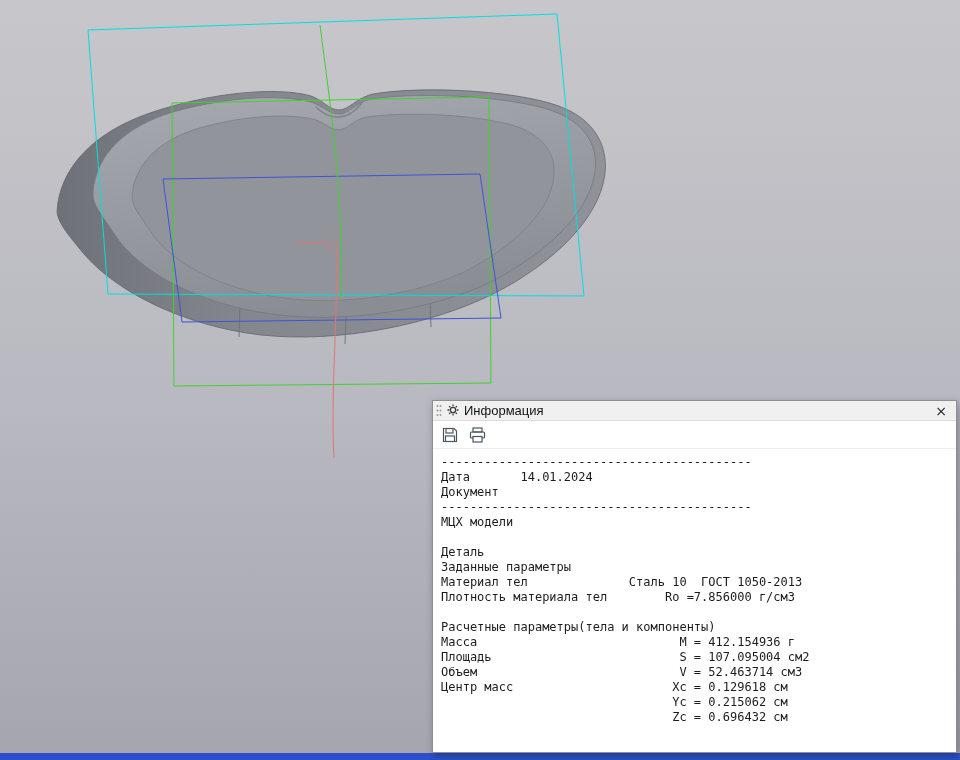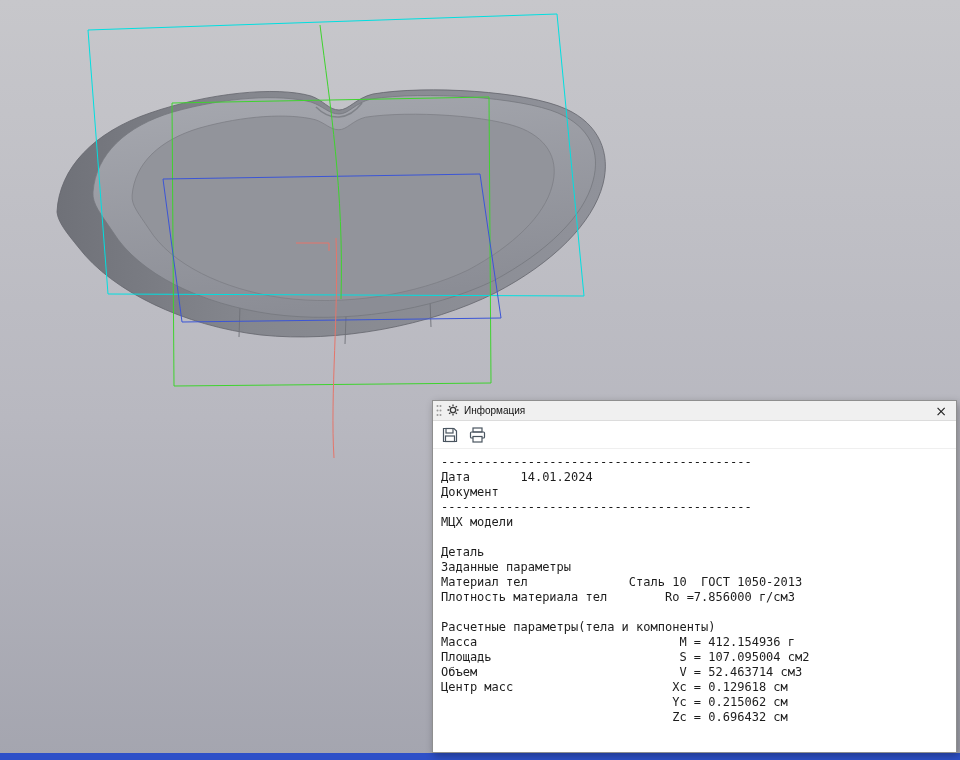--- a/index.html
+++ b/index.html
@@ -5,21 +5,21 @@
   html,body{margin:0;padding:0;}
   body{width:960px;height:760px;overflow:hidden;font-family:"Liberation Sans",sans-serif;}
   .screen{position:relative;width:960px;height:760px;overflow:hidden;
           background:linear-gradient(180deg,#c7c7cb 0%,#b8b8c0 55%,#a4a5af 100%);}
   .scene{position:absolute;left:0;top:0;}
   .info-window{position:absolute;left:432px;top:400px;width:525px;height:353px;
                background:#ffffff;border:1px solid #8f8f8f;box-sizing:border-box;
                box-shadow:2px 3px 8px rgba(0,0,0,0.30);}
   .titlebar{height:19px;background:#f0f0f0;border-bottom:1px solid #dcdcdc;
             display:flex;align-items:center;padding:0 6px 0 3px;gap:5px;}
-  .titlebar .title{font-size:10px;color:#111;}
+  .titlebar .title{font-size:13px;color:#111;}
   .grip{display:flex;align-items:center;}
   .close-btn{margin-left:auto;background:none;border:none;cursor:pointer;
              font-size:14px;line-height:1;color:#222;padding:0 3px;font-family:"DejaVu Sans",sans-serif;}
   .toolbar{height:27px;display:flex;align-items:center;gap:7px;padding-left:7px;
            background:#ffffff;border-bottom:1px solid #efefef;}
   .tool-btn{width:20px;height:20px;display:flex;align-items:center;justify-content:center;
             background:none;border:none;padding:0;cursor:pointer;}
   .report{padding:6px 8px;font-family:"DejaVu Sans Mono","Liberation Mono",monospace;
           font-size:12px;line-height:15px;color:#1c1c1c;white-space:pre;}
   .report-line{white-space:pre;min-height:15px;}

